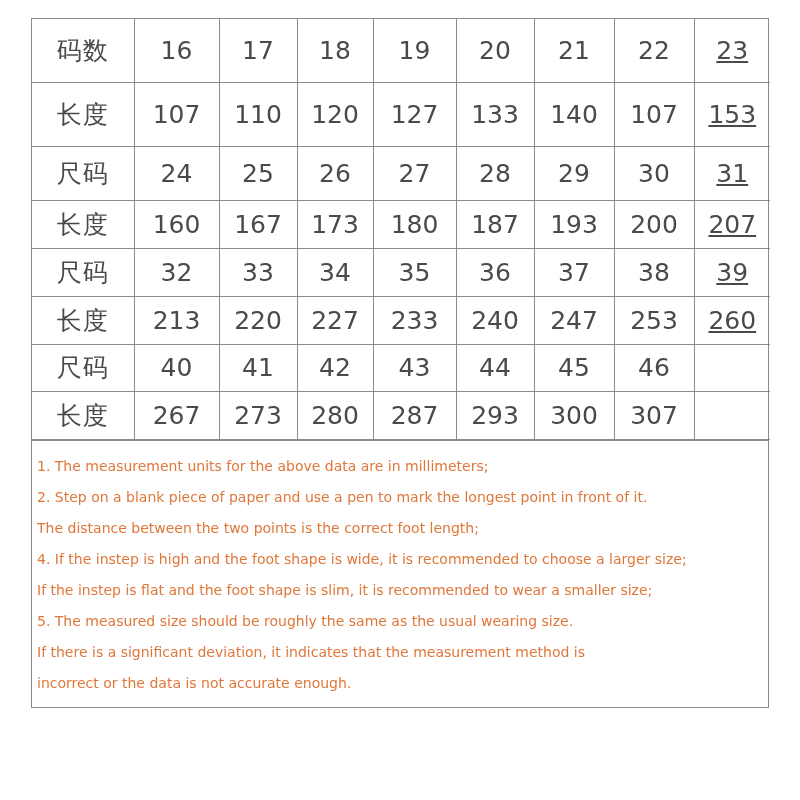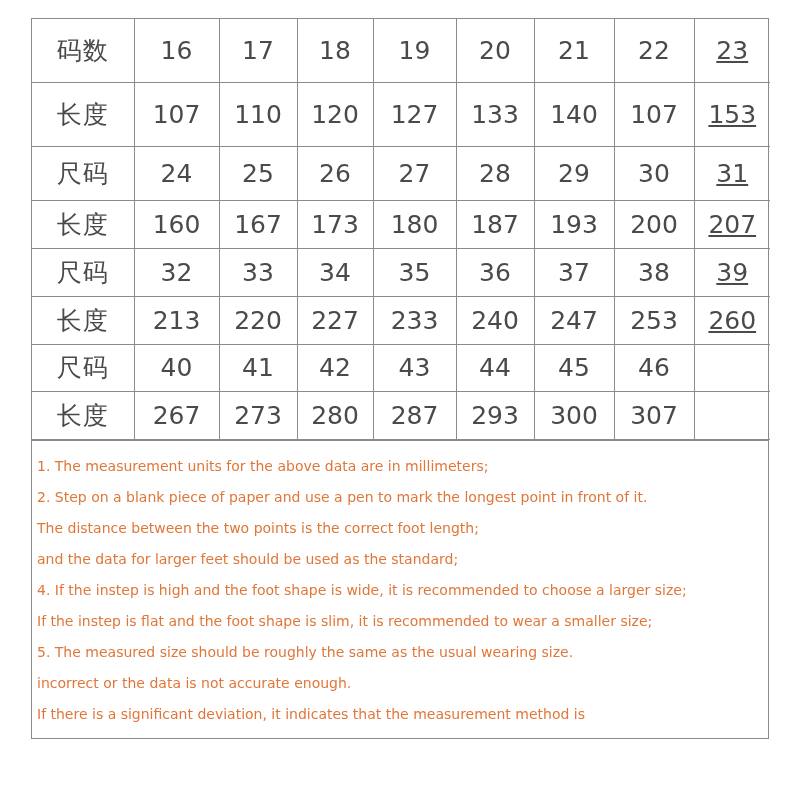--- a/index.html
+++ b/index.html
@@ -160,20 +160,19 @@
           <td>300</td>
           <td>307</td>
           <td></td>
         </tr>
       </tbody>
   </table>
   <div class="notes" id="notes">
       <div class="note-line">1. The measurement units for the above data are in millimeters;</div>
       <div class="note-line">2. Step on a blank piece of paper and use a pen to mark the longest point in front of it.</div>
       <div class="note-line">The distance between the two points is the correct foot length;</div>
-      <div class="note-line">and the data for larger feet should be used as the standard;</div>
       <div class="note-line">4. If the instep is high and the foot shape is wide, it is recommended to choose a larger size;</div>
       <div class="note-line">If the instep is flat and the foot shape is slim, it is recommended to wear a smaller size;</div>
       <div class="note-line">5. The measured size should be roughly the same as the usual wearing size.</div>
+      <div class="note-line">If there is a significant deviation, it indicates that the measurement method is</div>
       <div class="note-line">incorrect or the data is not accurate enough.</div>
-      <div class="note-line">If there is a significant deviation, it indicates that the measurement method is</div>
     </div>
 </div>
 
 </body></html>

